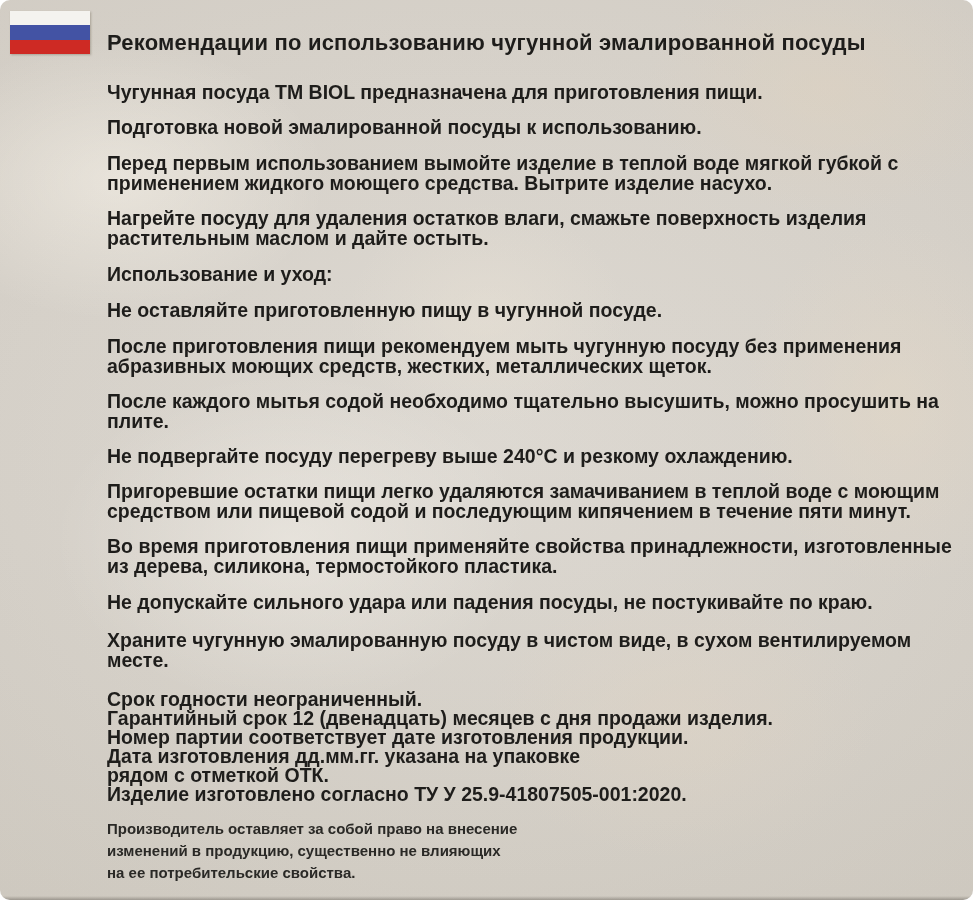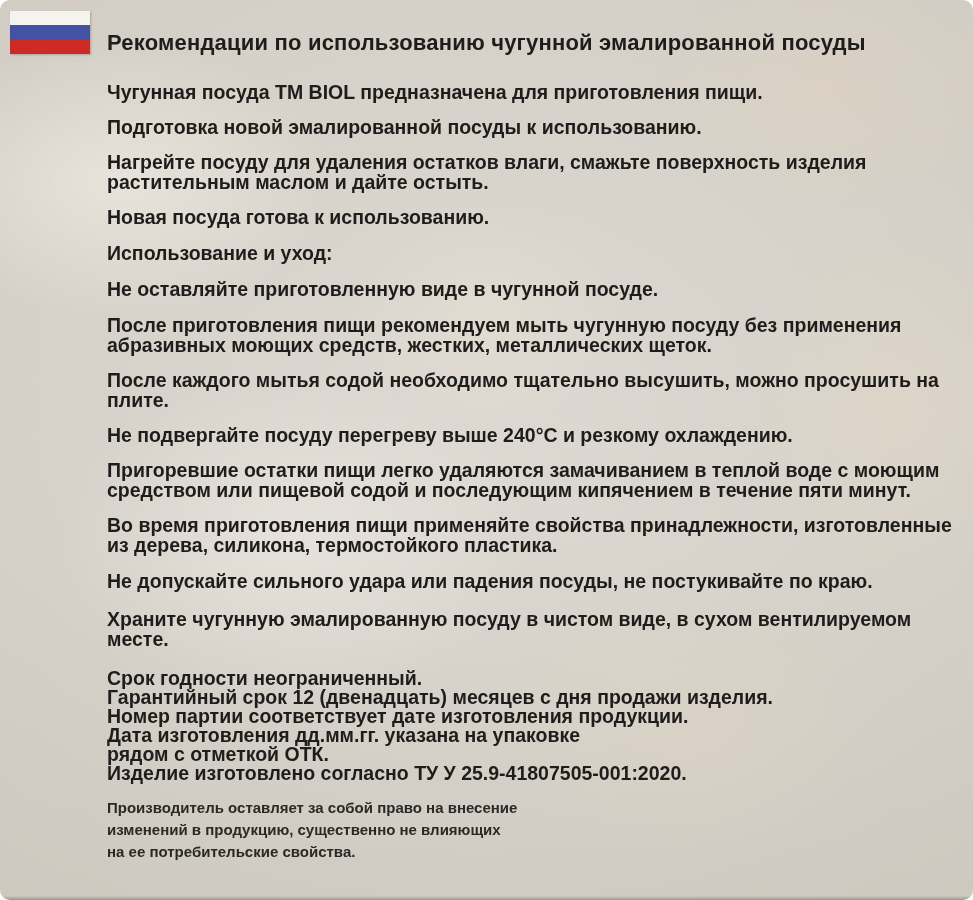--- a/index.html
+++ b/index.html
@@ -102,27 +102,28 @@
   </div>
 
   <div class="content">
 
     <h3 class="title">Рекомендации по использованию чугунной эмалированной посуды</h3>
 
     <p class="body-text mt27">Чугунная посуда ТМ BIOL предназначена для приготовления пищи.</p>
 
     <h3 class="sec-heading mt15">Подготовка новой эмалированной посуды к использованию.</h3>
 
+    <p class="body-text mt16">Перед первым использованием вымойте изделие в теплой воде мягкой губкой с
+применением жидкого моющего средства. Вытрите изделие насухо.</p>
     <p class="body-text mt15">Нагрейте посуду для удаления остатков влаги, смажьте поверхность изделия
 растительным маслом и дайте остыть.</p>
-    <p class="body-text mt15">Новая посуда готова к использованию.</p>
 
     <h3 class="sec-heading mt16">Использование и уход:</h3>
 
-    <p class="body-text mt16">Не оставляйте приготовленную виде в чугунной посуде.</p>
+    <p class="body-text mt16">Не оставляйте приготовленную пищу в чугунной посуде.</p>
     <p class="body-text mt16">После приготовления пищи рекомендуем мыть чугунную посуду без применения
 абразивных моющих средств, жестких, металлических щеток.</p>
     <p class="body-text mt15">После каждого мытья содой необходимо тщательно высушить, можно просушить на плите.</p>
     <p class="body-text mt15">Не подвергайте посуду перегреву выше 240°С и резкому охлаждению.</p>
     <p class="body-text mt15">Пригоревшие остатки пищи легко удаляются замачиванием в теплой воде с моющим
 средством или пищевой содой и последующим кипячением в течение пяти минут.</p>
     <p class="body-text mt15">Во время приготовления пищи применяйте свойства принадлежности, изготовленные
 из дерева, силикона, термостойкого пластика.</p>
     <p class="body-text mt16">Не допускайте сильного удара или падения посуды, не постукивайте по краю.</p>
     <p class="body-text mt18">Храните чугунную эмалированную посуду в чистом виде, в сухом вентилируемом месте.</p>

